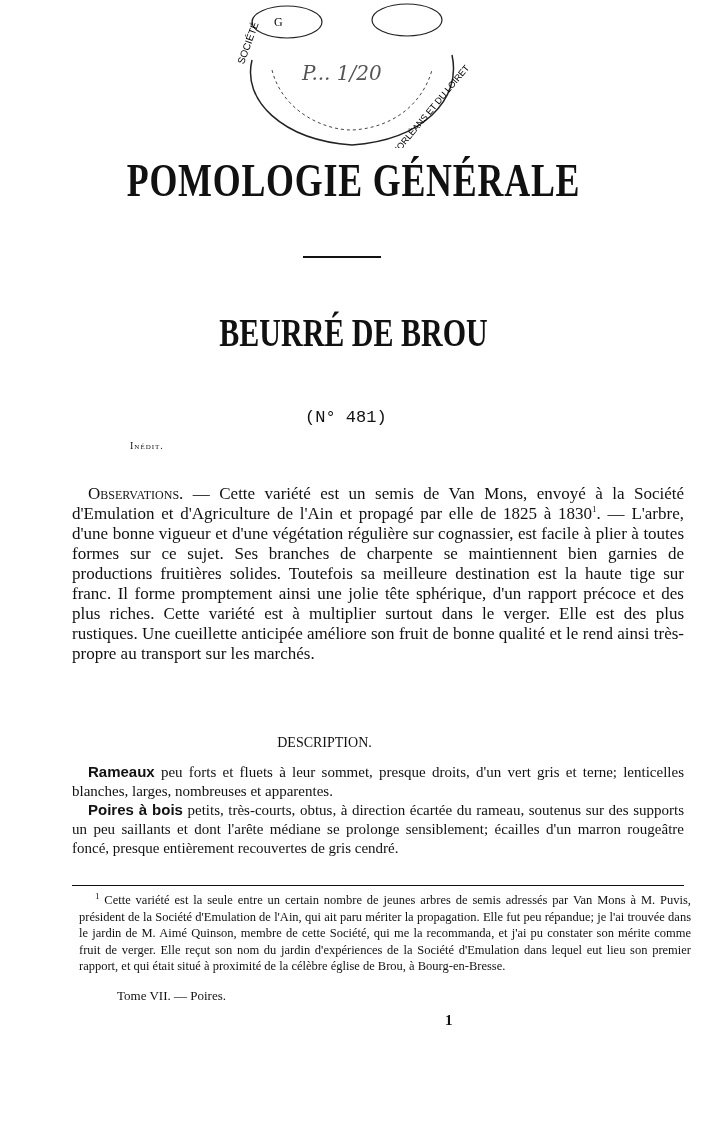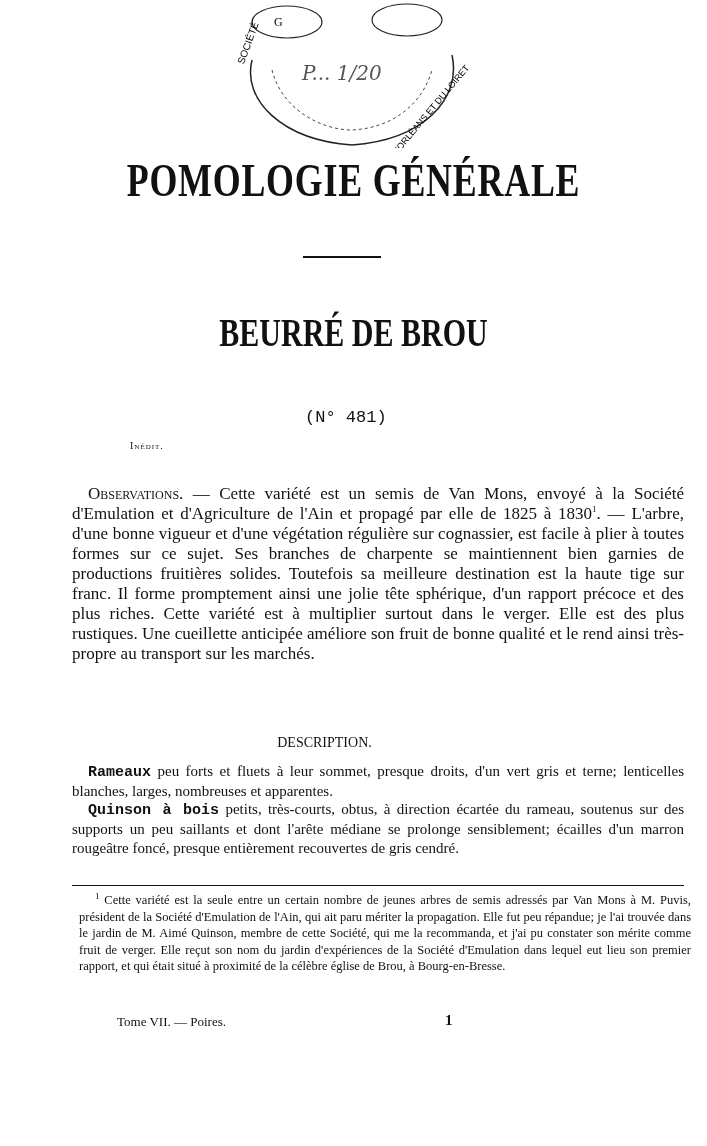--- a/index.html
+++ b/index.html
@@ -7,26 +7,26 @@
   .stamp { position: absolute; left: 232px; top: 0px; width: 240px; height: 148px; }
   .main-title { position: absolute; left: 0; width: 707px; top: 158px; text-align: center; font-family: "Liberation Serif", serif; font-weight: bold; font-size: 46px; letter-spacing: 1px; transform: scaleX(0.78); transform-origin: center; line-height: 1; }
   .rule-short { position: absolute; left: 303px; top: 256px; width: 78px; height: 2px; background: #111; }
   .sub-title { position: absolute; left: 0; width: 707px; top: 313px; text-align: center; font-family: "Liberation Serif", serif; font-weight: bold; font-size: 40px; transform: scaleX(0.75); transform-origin: center; line-height: 1; }
   .number { position: absolute; left: 305px; top: 408px; font-family: Liberation Mono, monospace; font-size: 17px; }
   .inedit { position: absolute; left: 90px; top: 440px; font-family: "Liberation Serif", serif; font-size: 10px; font-variant: small-caps; letter-spacing: 1px; margin-left: 40px; }
   .obs { position: absolute; left: 72px; top: 484px; width: 612px; font-family: "Liberation Serif", serif; font-size: 17px; line-height: 20px; text-align: justify; text-indent: 16px; }
   .obs .lead { font-variant: small-caps; margin-top: 20px; }
   .desc-head { position: absolute; left: 0; width: 649px; top: 735px; text-align: center; font-family: "Liberation Serif", serif; font-size: 14px; }
   .desc { position: absolute; left: 72px; width: 612px; font-family: "Liberation Serif", serif; font-size: 15px; line-height: 19px; text-align: justify; text-indent: 16px; }
-  .desc b { font-family: Liberation Mono, monospace; font-weight: 900; }
+  .desc b { font-family: Liberation Sans, sans-serif; font-weight: 900; }
   .desc-1 { top: 762px; }
   .desc-2 { top: 800px; }
   .rule-foot { position: absolute; left: 72px; top: 885px; width: 612px; height: 1px; background: #111; }
   .footnote { position: absolute; left: 79px; top: 892px; width: 612px; font-family: "Liberation Serif", serif; font-size: 12.5px; line-height: 16.5px; text-align: justify; text-indent: 16px; }
-  .footer-left { position: absolute; left: 117px; top: 1014px; font-family: "Liberation Serif", serif; font-size: 13px; }
+  .footer-left { position: absolute; left: 117px; top: 988px; font-family: "Liberation Serif", serif; font-size: 13px; }
   .footer-right { position: absolute; left: 445px; top: 1012px; font-family: "Liberation Serif", serif; font-weight: bold; font-size: 15px; }
   sup { font-size: 9px; vertical-align: super; line-height: 0; }
 </style>
 </head>
 <body>
 
 <svg class="stamp" viewBox="0 0 240 148">
   <path d="M20 60 C 10 100, 50 140, 120 145 C 190 140, 230 100, 220 55" fill="none" stroke="#222" stroke-width="1.5"></path>
   <ellipse cx="55" cy="22" rx="35" ry="16" fill="none" stroke="#222" stroke-width="1.2"></ellipse>
   <ellipse cx="175" cy="20" rx="35" ry="16" fill="none" stroke="#222" stroke-width="1.2"></ellipse>
@@ -46,21 +46,21 @@
 <div class="obs">
   <span class="lead">Observations.</span><span> — Cette variété est un semis de Van Mons, envoyé à la Société d'Emulation et d'Agriculture de l'Ain et propagé par elle de 1825 à 1830</span><sup>1</sup><span>. — L'arbre, d'une bonne vigueur et d'une végétation régulière sur cognassier, est facile à plier à toutes formes sur ce sujet. Ses branches de charpente se maintiennent bien garnies de productions fruitières solides. Toutefois sa meilleure destination est la haute tige sur franc. Il forme promptement ainsi une jolie tête sphérique, d'un rapport précoce et des plus riches. Cette variété est à multiplier surtout dans le verger. Elle est des plus rustiques. Une cueillette anticipée améliore son fruit de bonne qualité et le rend ainsi très-propre au transport sur les marchés.</span>
 </div>
 
 <div class="desc-head">DESCRIPTION.</div>
 
 <div class="desc desc-1">
   <b>Rameaux</b><span> peu forts et fluets à leur sommet, presque droits, d'un vert gris et terne; lenticelles blanches, larges, nombreuses et apparentes.</span>
 </div>
 <div class="desc desc-2">
-  <b>Quinson à bois</b><span> petits, très-courts, obtus, à direction écartée du rameau, soutenus sur des supports un peu saillants et dont l'arête médiane se prolonge sensiblement; écailles d'un marron rougeâtre foncé, presque entièrement recouvertes de gris cendré.</span>
+  <b>Poires à bois</b><span> petits, très-courts, obtus, à direction écartée du rameau, soutenus sur des supports un peu saillants et dont l'arête médiane se prolonge sensiblement; écailles d'un marron rougeâtre foncé, presque entièrement recouvertes de gris cendré.</span>
 </div>
 
 <div class="rule-foot"></div>
 <div class="footnote">
   <sup>1</sup><span> Cette variété est la seule entre un certain nombre de jeunes arbres de semis adressés par Van Mons à M. Puvis, président de la Société d'Emulation de l'Ain, qui ait paru mériter la propagation. Elle fut peu répandue; je l'ai trouvée dans le jardin de M. Aimé Quinson, membre de cette Société, qui me la recommanda, et j'ai pu constater son mérite comme fruit de verger. Elle reçut son nom du jardin d'expériences de la Société d'Emulation dans lequel eut lieu son premier rapport, et qui était situé à proximité de la célèbre église de Brou, à Bourg-en-Bresse.</span>
 </div>
 
 <div class="footer-left">Tome VII. — Poires.</div>
 <div class="footer-right">1</div>
 

